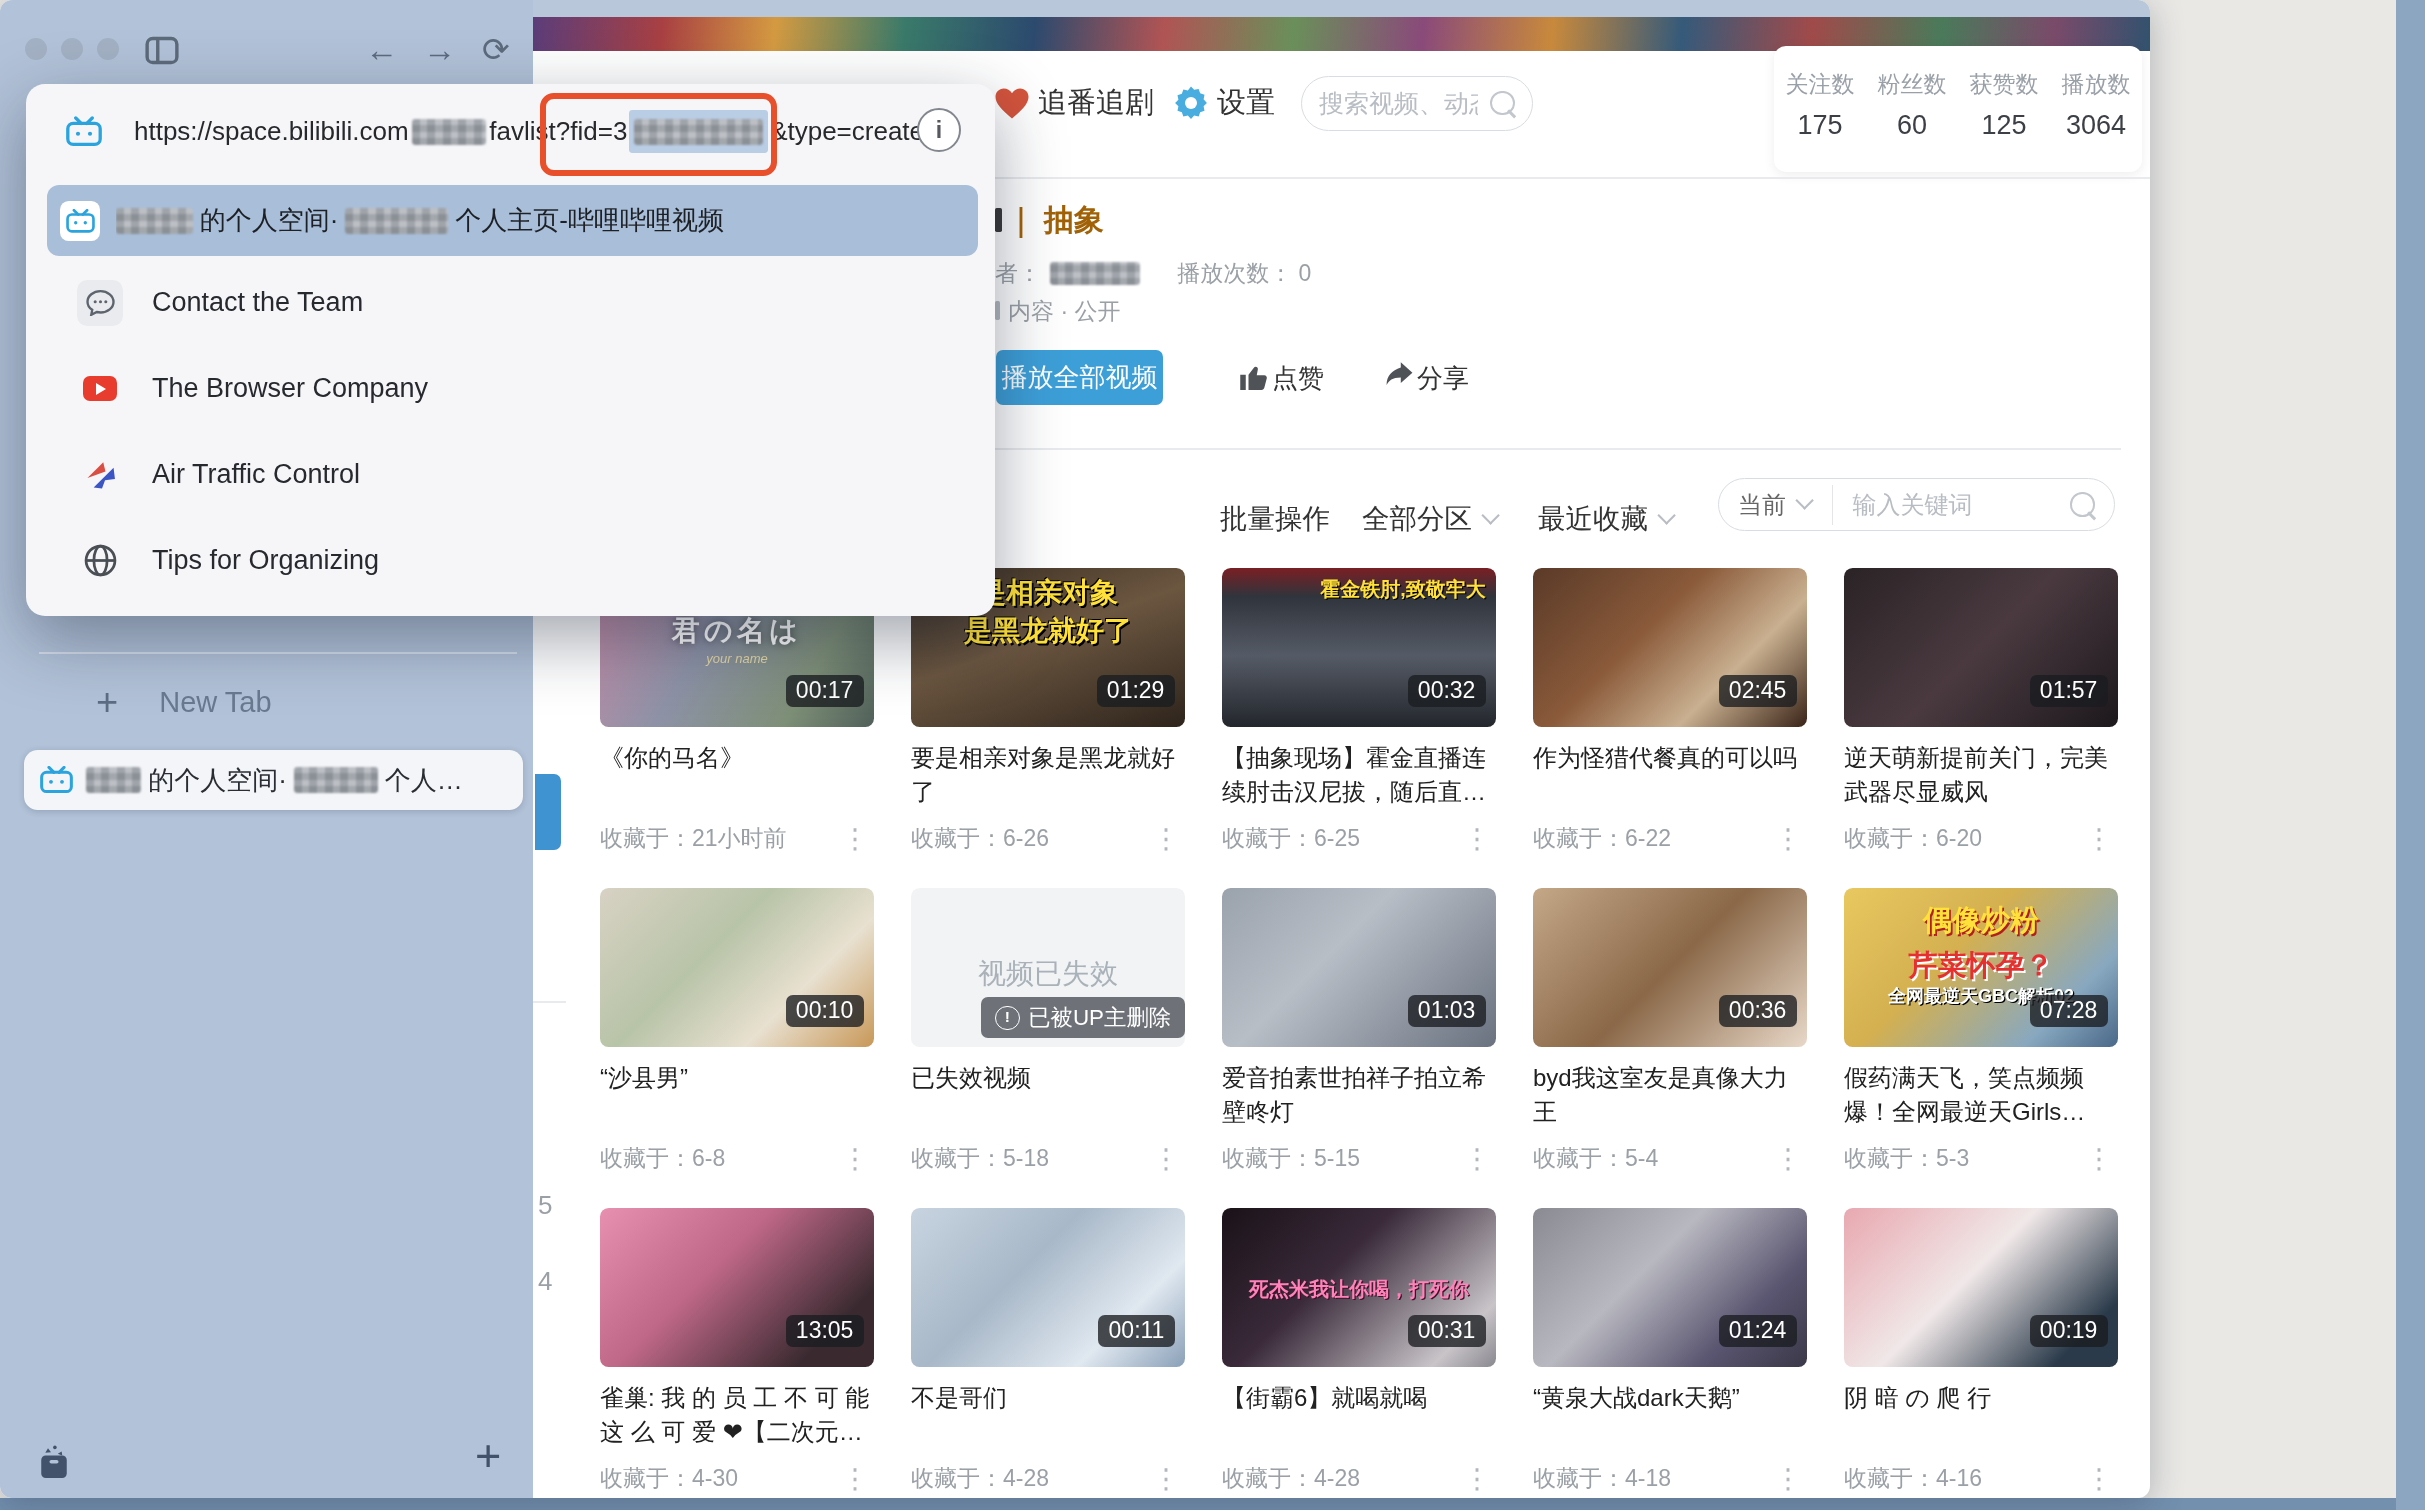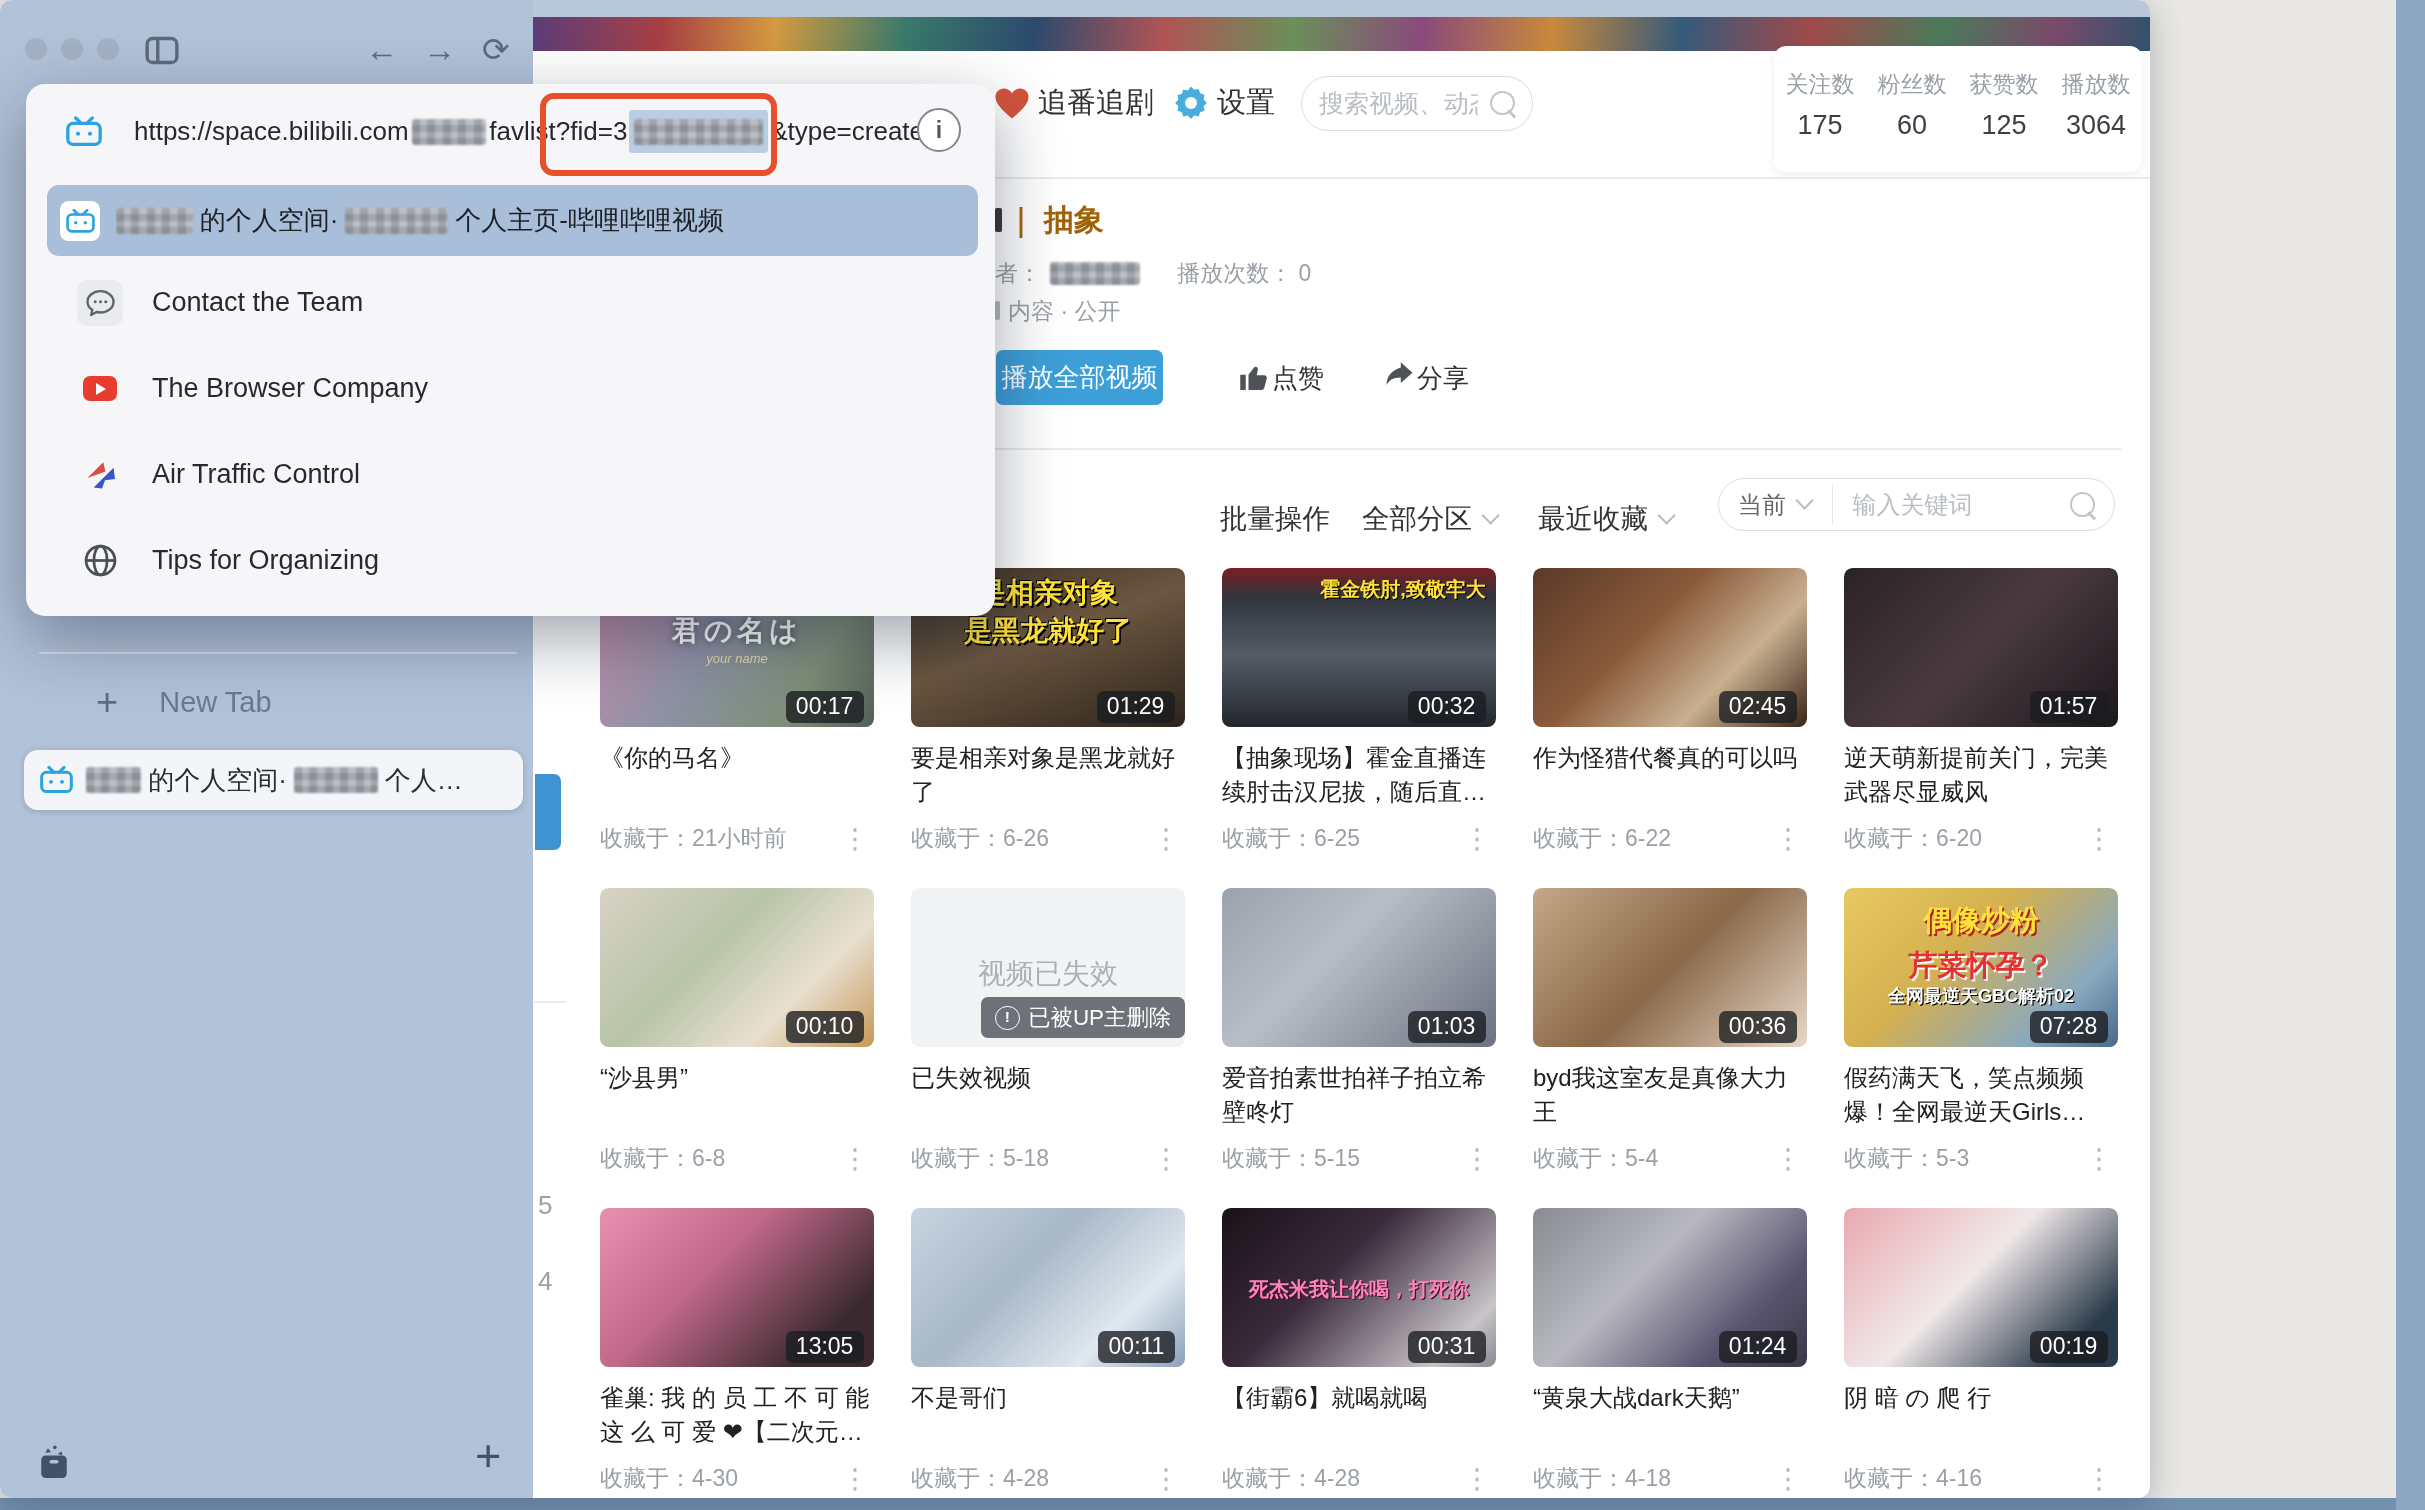--- a/index.html
+++ b/index.html
@@ -75,21 +75,21 @@
   .cap{line-height:1.25;}
   .cap.jp{margin-top:45px;color:#fff;font-family:"DejaVu Serif","Liberation Serif",serif;font-size:28px;font-weight:600;letter-spacing:4.3px;text-shadow:0 0 8.6px rgba(0,0,0,.55);}
   .cap.jps{margin-top:3.4px;color:#e6d9a8;font-size:13px;font-style:italic;font-weight:400;}
   .cap.yel{margin-top:3.4px;font-size:28px;color:#ffe13a;text-shadow:1.7px 1.7px 0 #000,-0.9px -0.9px 0 #000;}
   .caps .yel:first-child{margin-top:6.9px;}
   .cap.yelsm{align-self:flex-end;margin:8.6px 10.3px 0 0;font-size:20px;color:#ffe13a;text-shadow:1.3px 1.3px 0 #000;}
   .cap.memey{margin-top:13.8px;font-size:29px;color:#ffe13a;text-shadow:1.7px 1.7px 0 #b02020;}
   .cap.memer{margin-top:8.6px;font-size:29px;color:#e63030;text-shadow:1.7px 1.7px 0 #fff;}
   .cap.wsub{margin-top:auto;margin-bottom:40px;font-size:18px;color:#fff;text-shadow:1.3px 1.3px 0 #000;}
   .cap.pink{margin-top:69px;font-size:20px;color:#ff82b8;text-shadow:1.3px 1.3px 0 #40102a;}
-  .dur{position:absolute;right:10.3px;bottom:4px;background:rgba(25,28,32,.78);color:#fff;font-size:23px;
+  .dur{position:absolute;right:10.3px;bottom:20px;background:rgba(25,28,32,.78);color:#fff;font-size:23px;
        padding:2.6px 10.3px;border-radius:6.9px;}
   .vtitle{margin-top:13.8px;font-size:24px;line-height:34px;color:#212121;
           display:-webkit-box;-webkit-line-clamp:2;-webkit-box-orient:vertical;overflow:hidden;max-height:69px;}
   .favrow{position:absolute;left:0;top:255px;width:100%;display:flex;align-items:center;font-size:23px;color:#9aa0a6;}
   .favrow .kebab{margin-left:auto;color:#b2b7bd;font-size:27.5px;line-height:26px;letter-spacing:0;padding-right:5.2px;}
   .card.invalid .thumb{background:#f1f3f5;}
   .inv-text{display:none;}
   .inv-badge{display:none;}
   .card.invalid .inv-text{display:block;position:absolute;width:100%;text-align:center;top:67px;font-size:28px;color:#a9b2b9;}
   .card.invalid .inv-badge{display:flex;position:absolute;right:0;bottom:8.6px;background:rgba(95,100,106,.9);color:#fff;

